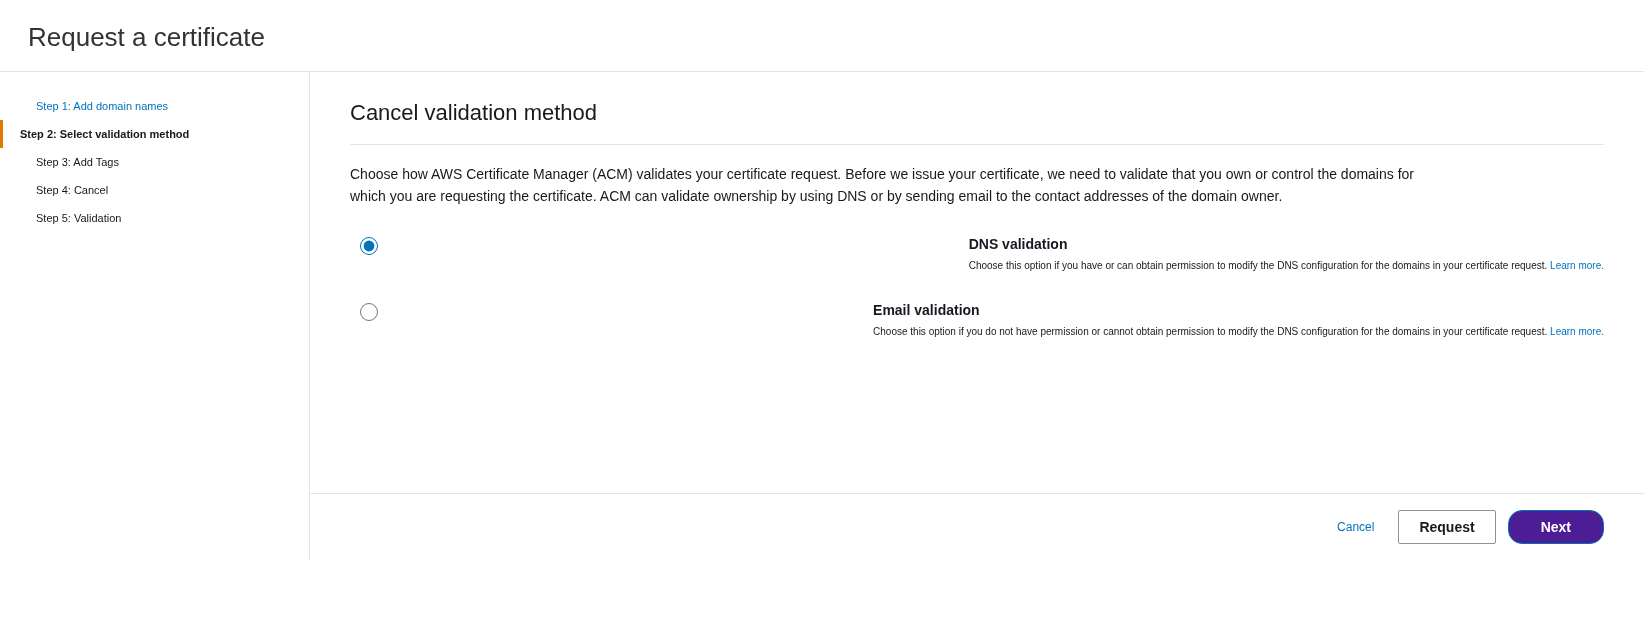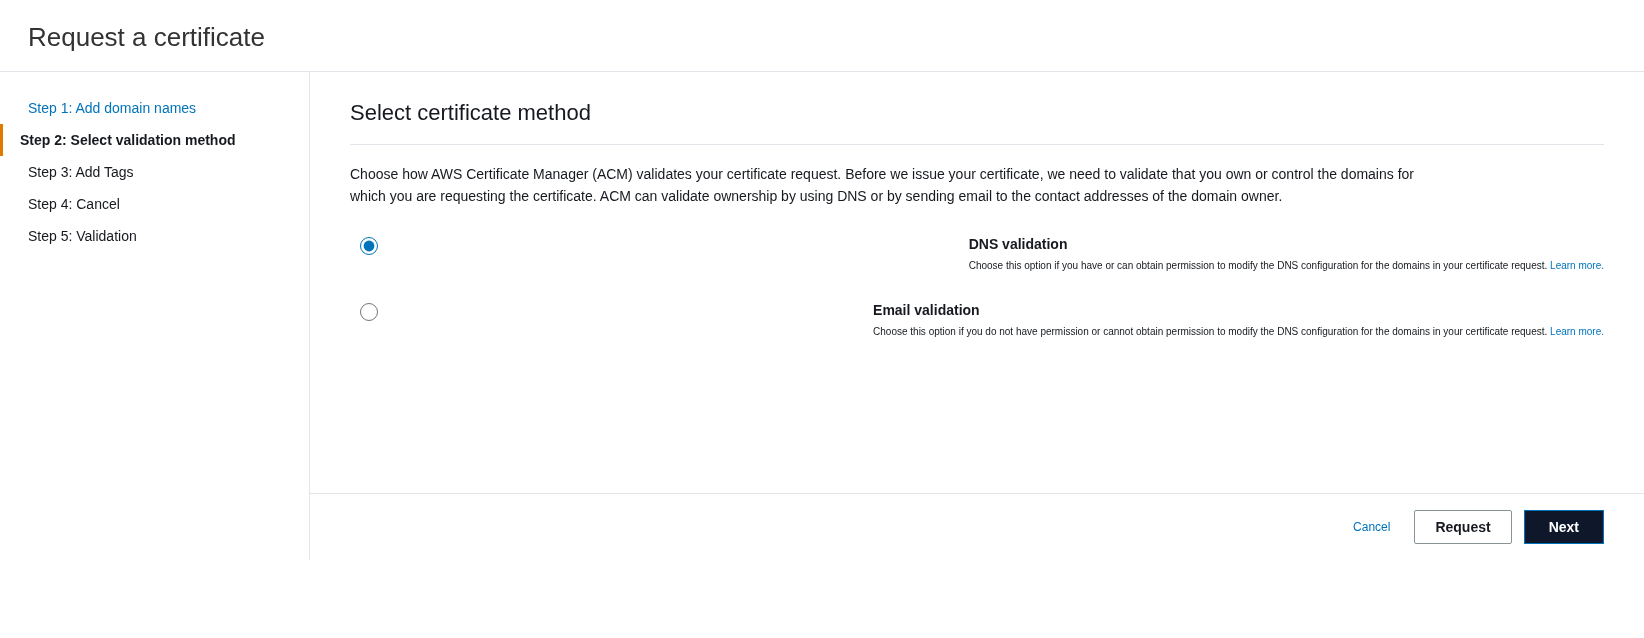--- a/index.html
+++ b/index.html
@@ -44,22 +44,22 @@
 
     
     .sidebar {
       width: 310px;
       min-width: 310px;
       border-right: 1px solid #e1e4e8;
       padding: 20px 0;
     }
 
     .sidebar-item {
-      padding: 8px 28px;
-      font-size: 14px;
+      padding: 8px 36px;
+      font-size: 11px;
       cursor: pointer;
       color: #16191f;
       display: flex;
       align-items: center;
     }
 
     .sidebar-item.active-step {
       font-weight: 700;
       color: #16191f;
       border-left: 3px solid #e07b00;
@@ -180,28 +180,28 @@
       color: #16191f;
       font-size: 14px;
       font-weight: 700;
       cursor: pointer;
       padding: 8px 20px;
       border-radius: 2px;
       font-family: inherit;
     }
 
     .btn-next {
-      background: #0f172a;
+      background: #4c1d95;
       border: 1px solid #0073bb;
       color: #ffffff;
       font-size: 14px;
       font-weight: 700;
       cursor: pointer;
-      padding: 8px 24px;
-      border-radius: 0;
+      padding: 8px 32px;
+      border-radius: 14px;
       font-family: inherit;
     }
   </style>
 </head>
 <body>
 
 <div class="page-wrapper">
 
   <div class="page-title">Request a certificate</div>
   <hr class="divider-top">
@@ -221,21 +221,21 @@
       <div class="sidebar-item">
         <span>Step 4: Cancel</span>
       </div>
       <div class="sidebar-item">
         <span>Step 5: Validation</span>
       </div>
     </nav>
 
     <div class="content-area">
       <div class="content-body">
-        <h2 class="section-title">Select certificate method</h2>
+        <h2 class="section-title">Cancel validation method</h2>
         <hr class="section-divider">
         <p class="description-text">Choose how AWS Certificate Manager (ACM) validates your certificate request. Before we issue your certificate, we need to validate that you own or control the domains for which you are requesting the certificate. ACM can validate ownership by using DNS or by sending email to the contact addresses of the domain owner.</p>
 
         <div class="radio-option">
           <div class="radio-input-wrapper">
             <input type="radio" class="radio-input" name="validation" id="dns-validation" checked="" style="">
           </div>
           <div class="radio-content">
             <label class="radio-label" for="dns-validation">DNS validation</label>
             <span class="radio-description">

